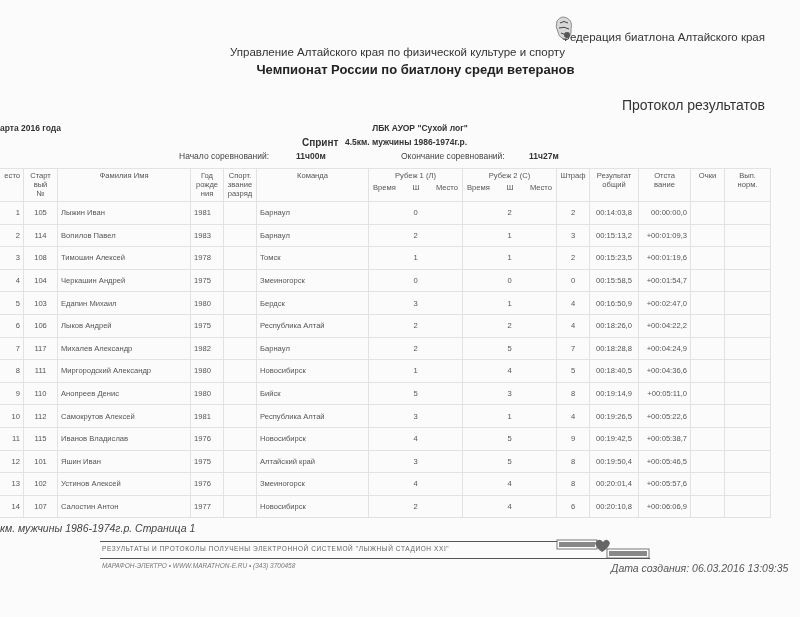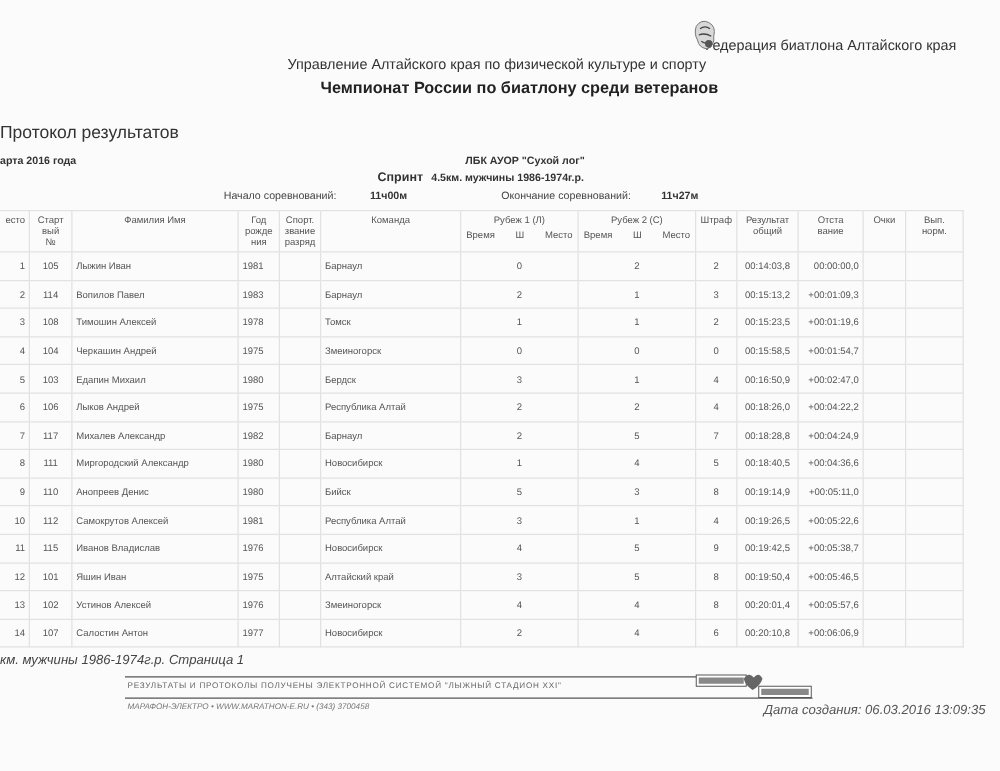--- a/index.html
+++ b/index.html
@@ -6,21 +6,21 @@
   body {
     width: 800px; height: 617px; overflow: hidden; position: relative;
     background: #fbfbfb;
     font-family: "Liberation Sans", sans-serif;
     color: #2a2a2a;
   }
   .abs { position: absolute; white-space: nowrap; }
   .hdr1 { top: 31px; left: 0; width: 765px; text-align: right; font-size: 11.5px; color: #333; }
   .hdr2 { top: 46px; left: 0; width: 765px; text-align: center; font-size: 11.5px; color: #333; margin-left: 15px; }
   .hdr3 { top: 62px; left: 0; width: 765px; text-align: center; font-size: 13px; font-weight: bold; color: #222; margin-left: 33px; }
-  .ptitle { top: 97px; left: 0; width: 765px; text-align: left; font-size: 14px; color: #333; }
+  .ptitle { top: 97px; left: 0; width: 765px; text-align: right; font-size: 14px; color: #333; }
   .date { top: 123px; left: 0; font-size: 8.5px; font-weight: bold; color: #333; }
   .venue { top: 123px; left: 330px; width: 180px; text-align: center; font-size: 8.5px; font-weight: bold; color: #333; }
   .race-type { top: 137px; left: 302px; font-size: 10px; font-weight: bold; color: #333; }
   .race-cat { top: 137px; left: 345px; font-size: 8.5px; font-weight: bold; color: #333; }
   .start-lbl { top: 151px; left: 179px; font-size: 8.5px; color: #444; }
   .start-val { top: 151px; left: 296px; font-size: 8.5px; font-weight: bold; color: #333; }
   .end-lbl { top: 151px; left: 401px; font-size: 8.5px; color: #444; }
   .end-val { top: 151px; left: 529px; font-size: 8.5px; font-weight: bold; color: #333; }
 
   .emblem { position: absolute; left: 553px; top: 15px; width: 22px; height: 26px; }

